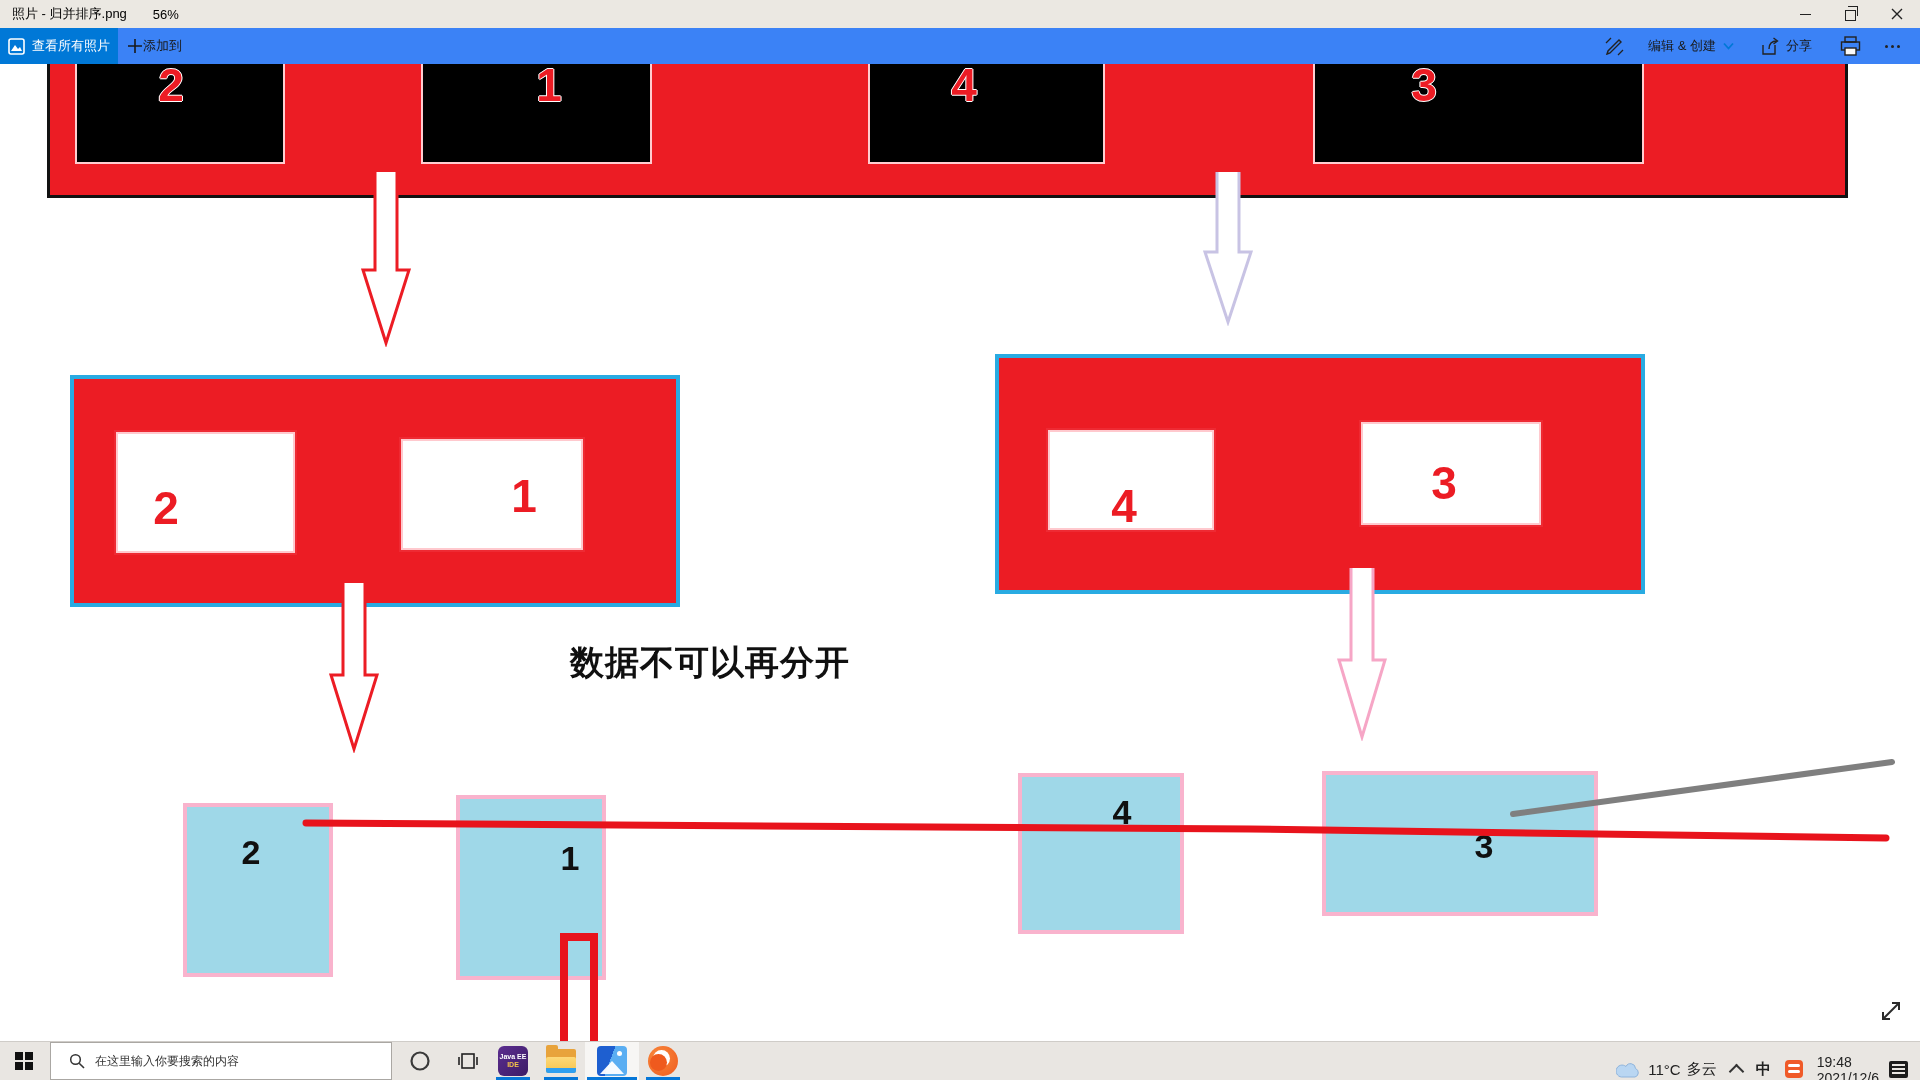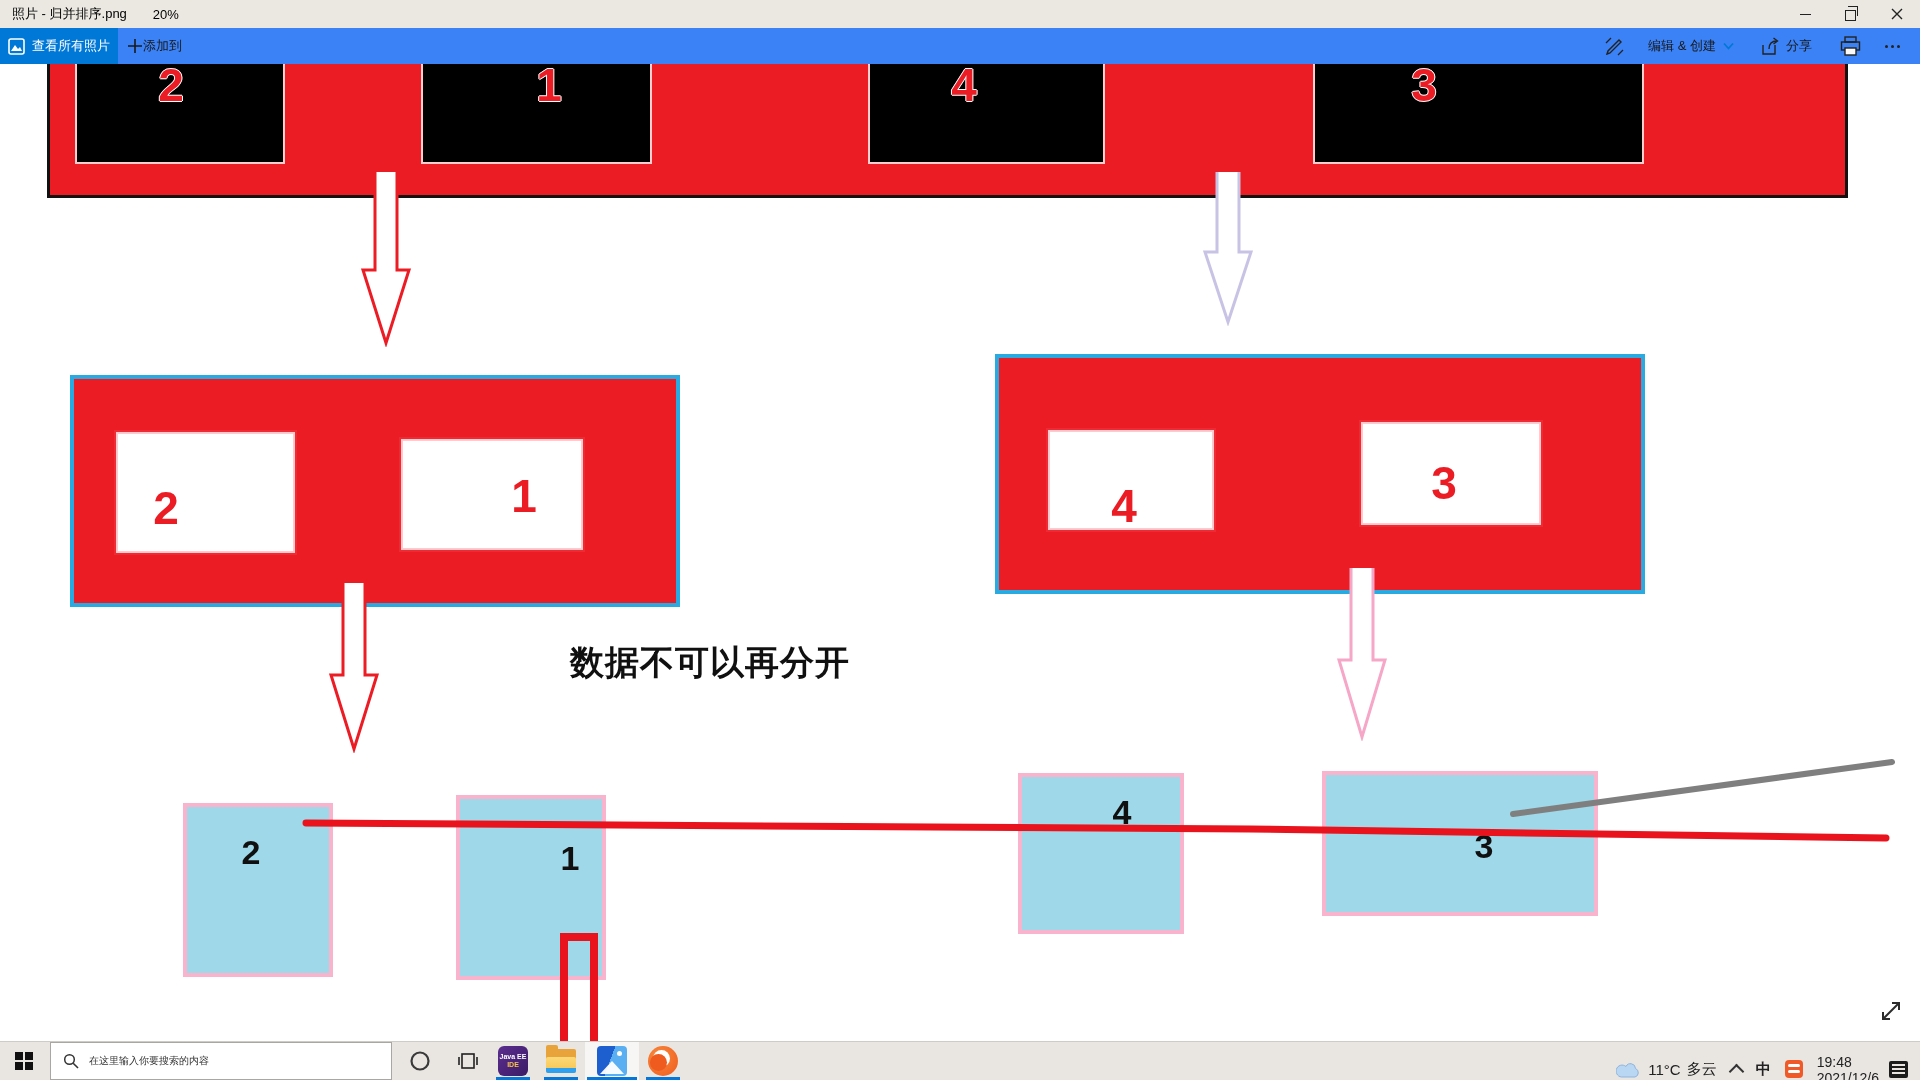--- a/index.html
+++ b/index.html
@@ -40,21 +40,21 @@
   .arrow-svg,.line-svg{position:absolute;pointer-events:none;}
   #pi-shape{position:absolute;left:560px;top:869px;width:38px;height:108px;box-sizing:border-box;
     border-top:8px solid #e8131c;border-left:8px solid #e8131c;border-right:8px solid #e8131c;}
   #expand-btn{position:absolute;left:1876px;top:932px;width:30px;height:30px;}
   
   #taskbar{position:absolute;left:0;top:1041px;width:1920px;height:39px;background:#e9e6e2;border-top:1px solid #cfccc8;box-sizing:border-box;}
   #start-btn{position:absolute;left:0;top:0;width:48px;height:38px;display:flex;align-items:center;justify-content:center;}
   .winlogo{display:grid;grid-template-columns:8px 8px;grid-template-rows:8px 8px;gap:1.5px;}
   .winlogo i{background:#111;}
   #search-box{position:absolute;left:50px;top:0;width:342px;height:38px;background:#fff;border:1px solid #aaa7a3;box-sizing:border-box;
-    display:flex;align-items:center;gap:10px;padding-left:12px;font-size:10px;color:#333;}
+    display:flex;align-items:center;gap:10px;padding-left:18px;font-size:12px;color:#333;}
   .taskcell{position:absolute;top:0;width:48px;height:38px;display:flex;align-items:center;justify-content:center;}
   .underline{position:absolute;bottom:0;height:3px;background:#0677d8;}
   #photos-cell{background:#f7f6f4;}
   
   .eclipse-ic{width:30px;height:30px;border-radius:6px;background:linear-gradient(135deg,#5b2d8f,#3c1c66);color:#fff;
     display:flex;flex-direction:column;align-items:center;justify-content:center;font-size:7px;font-weight:bold;line-height:8px;}
   .eclipse-ic span{color:#f6c44a;}
   .folder-ic{position:relative;width:30px;height:24px;}
   .folder-back{position:absolute;left:0;top:0;width:30px;height:22px;background:#e8a33b;border-radius:2px;}
   .folder-back:before{content:"";position:absolute;left:0;top:-4px;width:12px;height:6px;background:#e8a33b;border-radius:2px 2px 0 0;}
@@ -76,21 +76,21 @@
   .ime{font-size:15px;font-weight:bold;}
   .sogou-ic{width:18px;height:18px;border-radius:4px;background:#f05a28;position:relative;}
   .sogou-ic:before{content:"";position:absolute;left:3px;top:4px;width:12px;height:3px;background:#fff;border-radius:2px;}
   .sogou-ic:after{content:"";position:absolute;left:3px;top:10px;width:12px;height:3px;background:#fff;border-radius:2px;}
 </style>
 </head>
 <body>
 
 <div id="titlebar">
   <span id="title-text">照片 - 归并排序.png</span>
-  <span id="zoom-level">20%</span>
+  <span id="zoom-level">56%</span>
   <div class="wincontrols">
     <div class="winbtn">
         <div class="min-glyph"></div>
       </div>
     <div class="winbtn">
         <div class="restore-glyph"></div>
       </div>
     <div class="winbtn">
       <svg width="12" height="12" viewBox="0 0 12 12">
           <path d="M1,1 L11,11 M11,1 L1,11" stroke="#222" stroke-width="1.4"></path>

